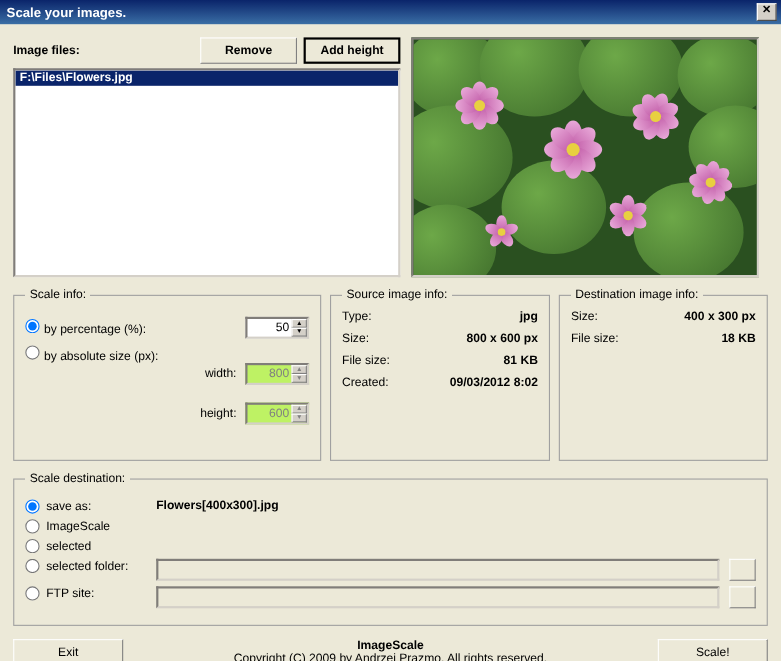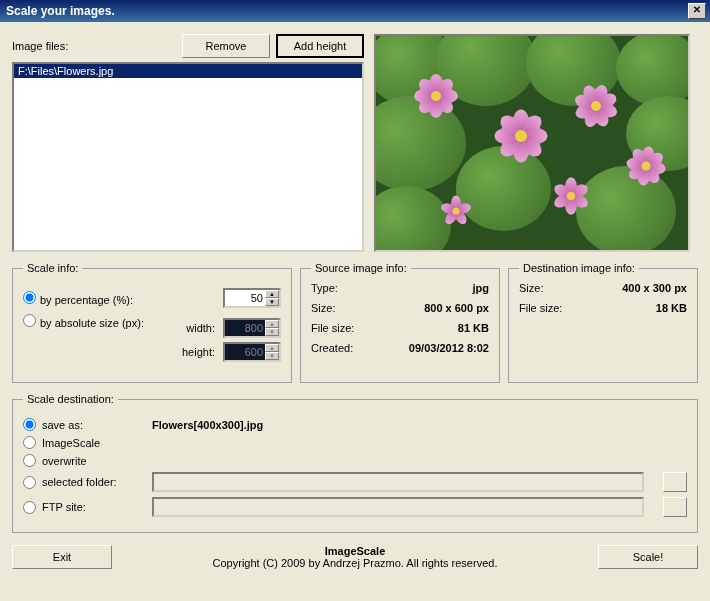--- a/index.html
+++ b/index.html
@@ -30,21 +30,21 @@
   border-bottom-color: #404040;
   text-align: center;
   line-height: 12px;
   color: #000;
   font-family: Arial;
   font-weight: bold;
   font-size: 10px;
   cursor: pointer;
 }
 .content { padding: 12px; }
-.top-row { display: flex; gap: 10px; }
+.top-row { display: flex; gap: 10px; font-weight: bold; }
 .left-col { flex: 0 0 352px; }
 .right-col { flex: 1; }
 .file-header { display: flex; align-items: center; gap: 6px; margin-bottom: 4px; }
 .file-header .lbl { flex: 1; }
 .btn {
   background: #ece9d8;
   border: 1px solid #808080;
   border-top-color: #fff;
   border-left-color: #fff;
   height: 24px;
@@ -85,37 +85,37 @@
   font: inherit;
 }
 legend { padding: 0 4px; }
 .mid-row { display: flex; gap: 8px; margin-top: 10px; }
 .scale-info { flex: 0 0 280px; }
 .src-info { flex: 0 0 200px; }
 .dest-info { flex: 1; }
 .radio-row { display: flex; align-items: center; margin: 6px 0; gap: 6px; }
 .radio-row input[type=radio] { margin-right: 4px; }
 .spin { display: inline-flex; border: 2px inset #d4d0c8; background: #fff; height: 20px; }
-.spin.disabled { background: #0f172a; color: #808080; }
+.spin.disabled { background: #bef264; color: #808080; }
 .spin input { width: 40px; border: none; background: transparent; text-align: right; font: inherit; padding-right: 2px; }
 .spin.disabled input { color: #808080; }
 .spin .spbtn { display: flex; flex-direction: column; }
 .spin .spbtn div { width: 14px; height: 8px; background: #d4d0c8; border: 1px solid #808080; border-top-color:#fff; border-left-color:#fff; font-size: 6px; text-align: center; line-height: 6px; cursor: pointer; }
 .info-grid { display: grid; grid-template-columns: 58px 1fr; row-gap: 8px; }
 .info-grid .val { font-weight: bold; text-align: right; }
-.dest-row { display: flex; align-items: center; margin: 5px 0; gap: 19px; }
+.dest-row { display: flex; align-items: flex-start; margin: 5px 0; gap: 9px; }
 .dest-row .rl { width: 110px; display: flex; align-items: center; }
 .dest-row .rl input[type=radio]{ margin-right: 6px; }
 .txtfield { flex: 1; height: 20px; border: 2px inset #d4d0c8; background: #fff; font: inherit; padding: 0 3px; }
 .txtfield.disabled { background: #ece9d8; }
 .browse { width: 24px; height: 20px; background: #ece9d8; border: 1px solid #808080; border-top-color:#fff; border-left-color:#fff; cursor: pointer; }
 .bottom { display: flex; align-items: center; margin-top: 12px; gap: 10px; }
 .bottom .center { flex: 1; text-align: center; }
 .bottom .center .pn { font-weight: bold; }
-.sz-row { display:flex; align-items:center; justify-content:flex-end; gap:4px; margin:4px 0;}
+.sz-row { display:flex; align-items:center; justify-content:flex-end; gap:4px; margin:16px 0;}
 .sz-row .lbl2 { width:40px; text-align:right; margin-right:4px;}
 </style>
 </head>
 <body>
 
 <div class="titlebar">
   <span class="title">Scale your images.</span>
   <div class="close-btn">✕</div>
 </div>
 
@@ -283,21 +283,21 @@
     </div>
     <div class="dest-row">
       <label class="rl">
           <input type="radio" name="dest" style="">
           <span>ImageScale</span>
         </label>
     </div>
     <div class="dest-row">
       <label class="rl">
           <input type="radio" name="dest" style="">
-          <span>overwrite</span>
+          <span>selected</span>
         </label>
     </div>
     <div class="dest-row">
       <label class="rl">
           <input type="radio" name="dest" style="">
           <span>selected folder:</span>
         </label>
       <input class="txtfield disabled" disabled="" style="">
       <button class="browse"></button>
     </div>

